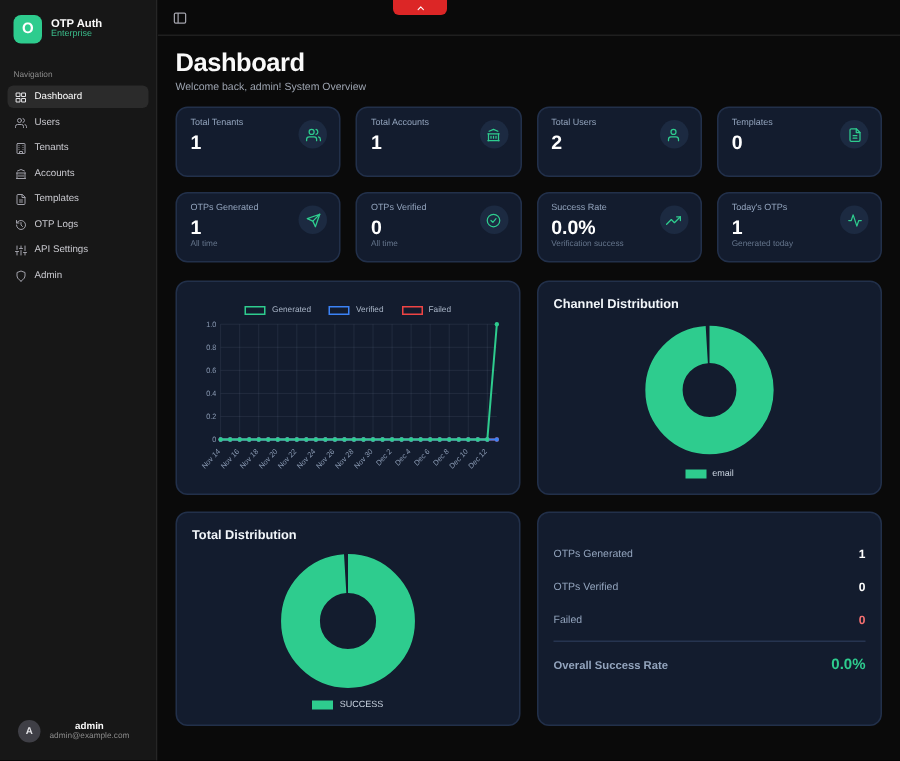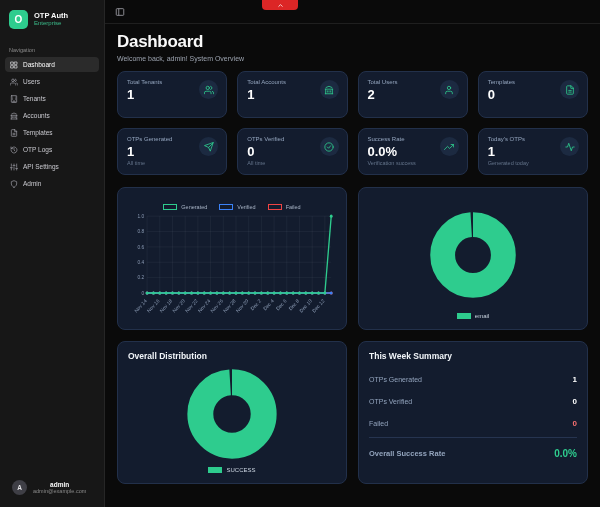--- a/index.html
+++ b/index.html
@@ -463,46 +463,46 @@
                 <circle cx="186.3793103448276" cy="78" r="1.5" fill="#2ecc8e"></circle>
                 <circle cx="193.0344827586207" cy="78" r="1.5" fill="#2ecc8e"></circle>
                 <circle cx="199.68965517241378" cy="78" r="1.5" fill="#2ecc8e"></circle>
                 <circle cx="206.3448275862069" cy="78" r="1.5" fill="#2ecc8e"></circle>
                 <circle cx="213" cy="4" r="1.5" fill="#2ecc8e"></circle>
               </svg>
           </div>
         </div>
 
         <div class="chart-card">
+          <div class="chart-title">Channel Distribution</div>
           <div class="donut-wrap">
             <svg width="92" height="92" viewBox="0 0 100 100">
               <circle cx="50" cy="50" r="33" fill="none" stroke="#2ecc8e" stroke-width="27" stroke-dasharray="205 2.4" transform="rotate(-90 50 50)"></circle>
             </svg>
           </div>
           <div class="donut-legend">
             <span class="donut-swatch" style="background: rgb(46, 204, 142);"></span>
             <span class="donut-label">email</span>
           </div>
         </div>
 
         <div class="chart-card">
-          <div class="chart-title">Overall Distribution</div>
+          <div class="chart-title">Total Distribution</div>
           <div class="donut-wrap">
             <svg width="96" height="96" viewBox="0 0 100 100">
               <circle cx="50" cy="50" r="33" fill="none" stroke="#2ecc8e" stroke-width="27" stroke-dasharray="205 2.4" transform="rotate(-90 50 50)"></circle>
             </svg>
           </div>
           <div class="donut-legend">
             <span class="donut-swatch" style="background: rgb(46, 204, 142);"></span>
             <span class="donut-label">SUCCESS</span>
           </div>
         </div>
 
         <div class="chart-card">
-          <div class="chart-title">This Week Summary</div>
           <div class="summary-rows">
             <div class="summary-row">
               <span class="summary-label">OTPs Generated</span>
               <span class="summary-value">1</span>
             </div>
             <div class="summary-row">
               <span class="summary-label">OTPs Verified</span>
               <span class="summary-value">0</span>
             </div>
             <div class="summary-row">

